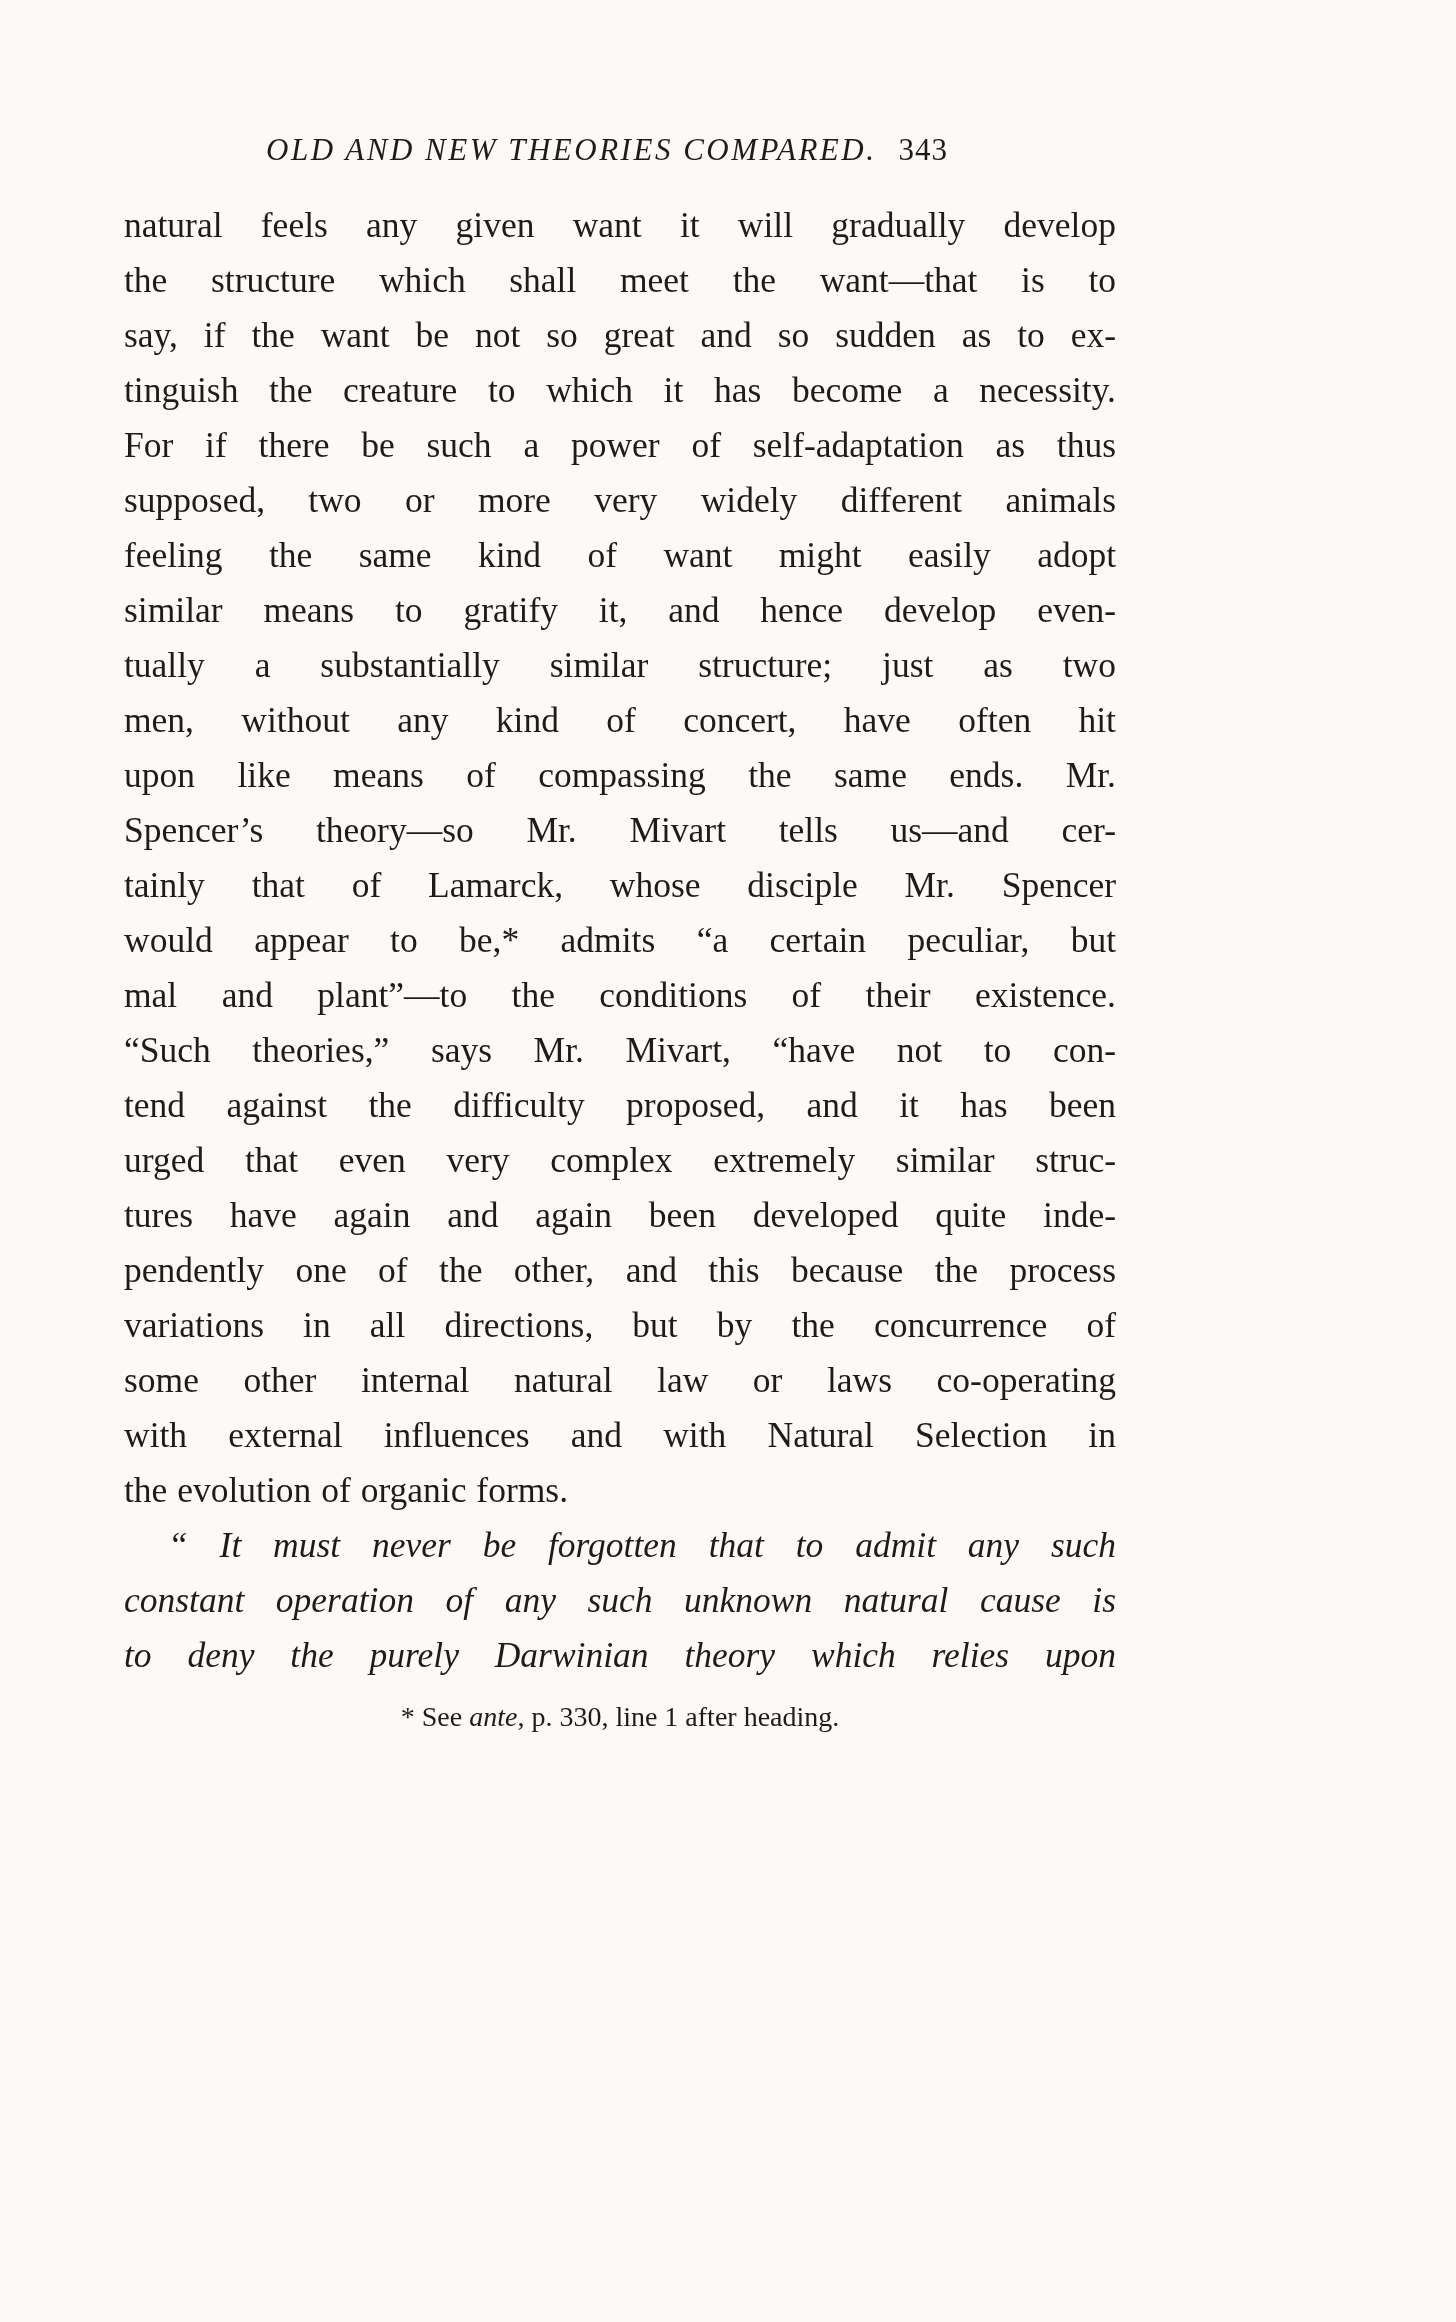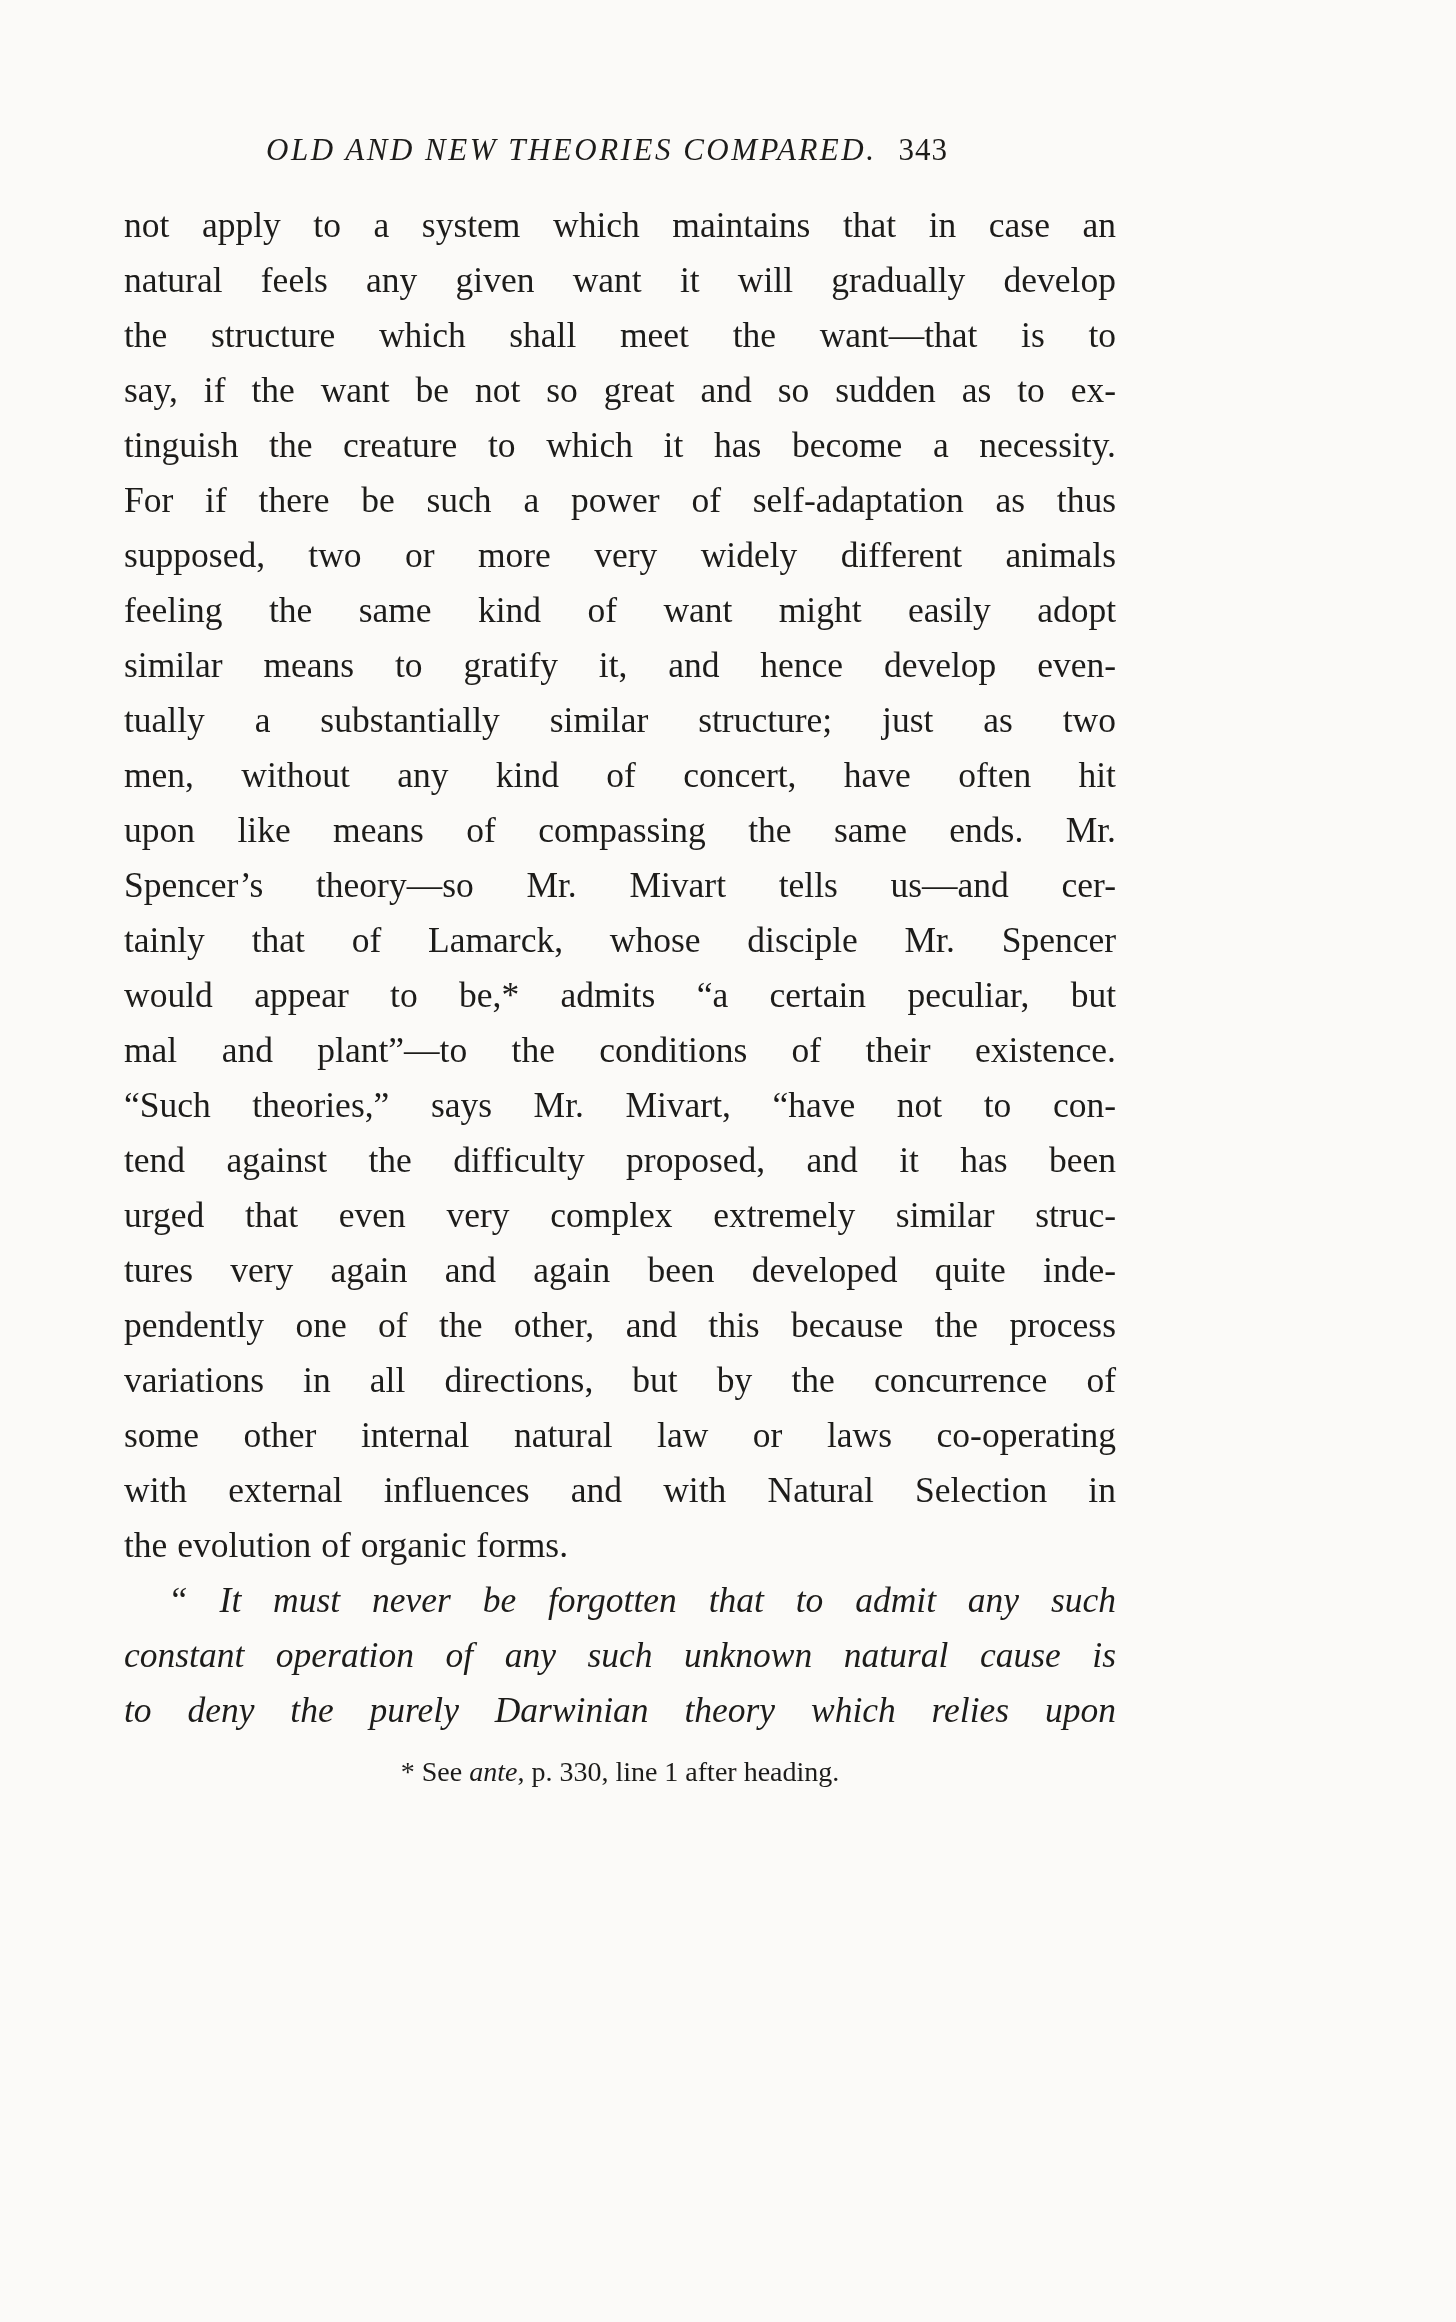--- a/index.html
+++ b/index.html
@@ -72,40 +72,39 @@
 
 <div class="page">
 
   <div class="running-head">
     <span class="head-title">OLD AND NEW THEORIES COMPARED.</span><span class="head-page">343</span>
   </div>
 
   <div class="text-block">
 
     <div class="para">
-        <div class="line">not apply to a system which maintains that in case an</div>
         <div class="line">natural feels any given want it will gradually develop</div>
         <div class="line">the structure which shall meet the want—that is to</div>
         <div class="line">say, if the want be not so great and so sudden as to ex-</div>
         <div class="line">tinguish the creature to which it has become a necessity.</div>
         <div class="line">For if there be such a power of self-adaptation as thus</div>
         <div class="line">supposed, two or more very widely different animals</div>
         <div class="line">feeling the same kind of want might easily adopt</div>
         <div class="line">similar means to gratify it, and hence develop even-</div>
         <div class="line">tually a substantially similar structure; just as two</div>
         <div class="line">men, without any kind of concert, have often hit</div>
         <div class="line">upon like means of compassing the same ends. Mr.</div>
         <div class="line">Spencer’s theory—so Mr. Mivart tells us—and cer-</div>
         <div class="line">tainly that of Lamarck, whose disciple Mr. Spencer</div>
         <div class="line">would appear to be,* admits “a certain peculiar, but</div>
         <div class="line">mal and plant”—to the conditions of their existence.</div>
         <div class="line">“Such theories,” says Mr. Mivart, “have not to con-</div>
         <div class="line">tend against the difficulty proposed, and it has been</div>
         <div class="line">urged that even very complex extremely similar struc-</div>
-        <div class="line">tures very again and again been developed quite inde-</div>
+        <div class="line">tures have again and again been developed quite inde-</div>
         <div class="line">pendently one of the other, and this because the process</div>
         <div class="line">variations in all directions, but by the concurrence of</div>
         <div class="line">some other internal natural law or laws co-operating</div>
         <div class="line">with external influences and with Natural Selection in</div>
         <div class="line last-left">the evolution of organic forms.</div>
       </div>
 
     <div class="para italic">
         <div class="line indent">“ It must never be forgotten that to admit any such</div>
         <div class="line">constant operation of any such unknown natural cause is</div>

